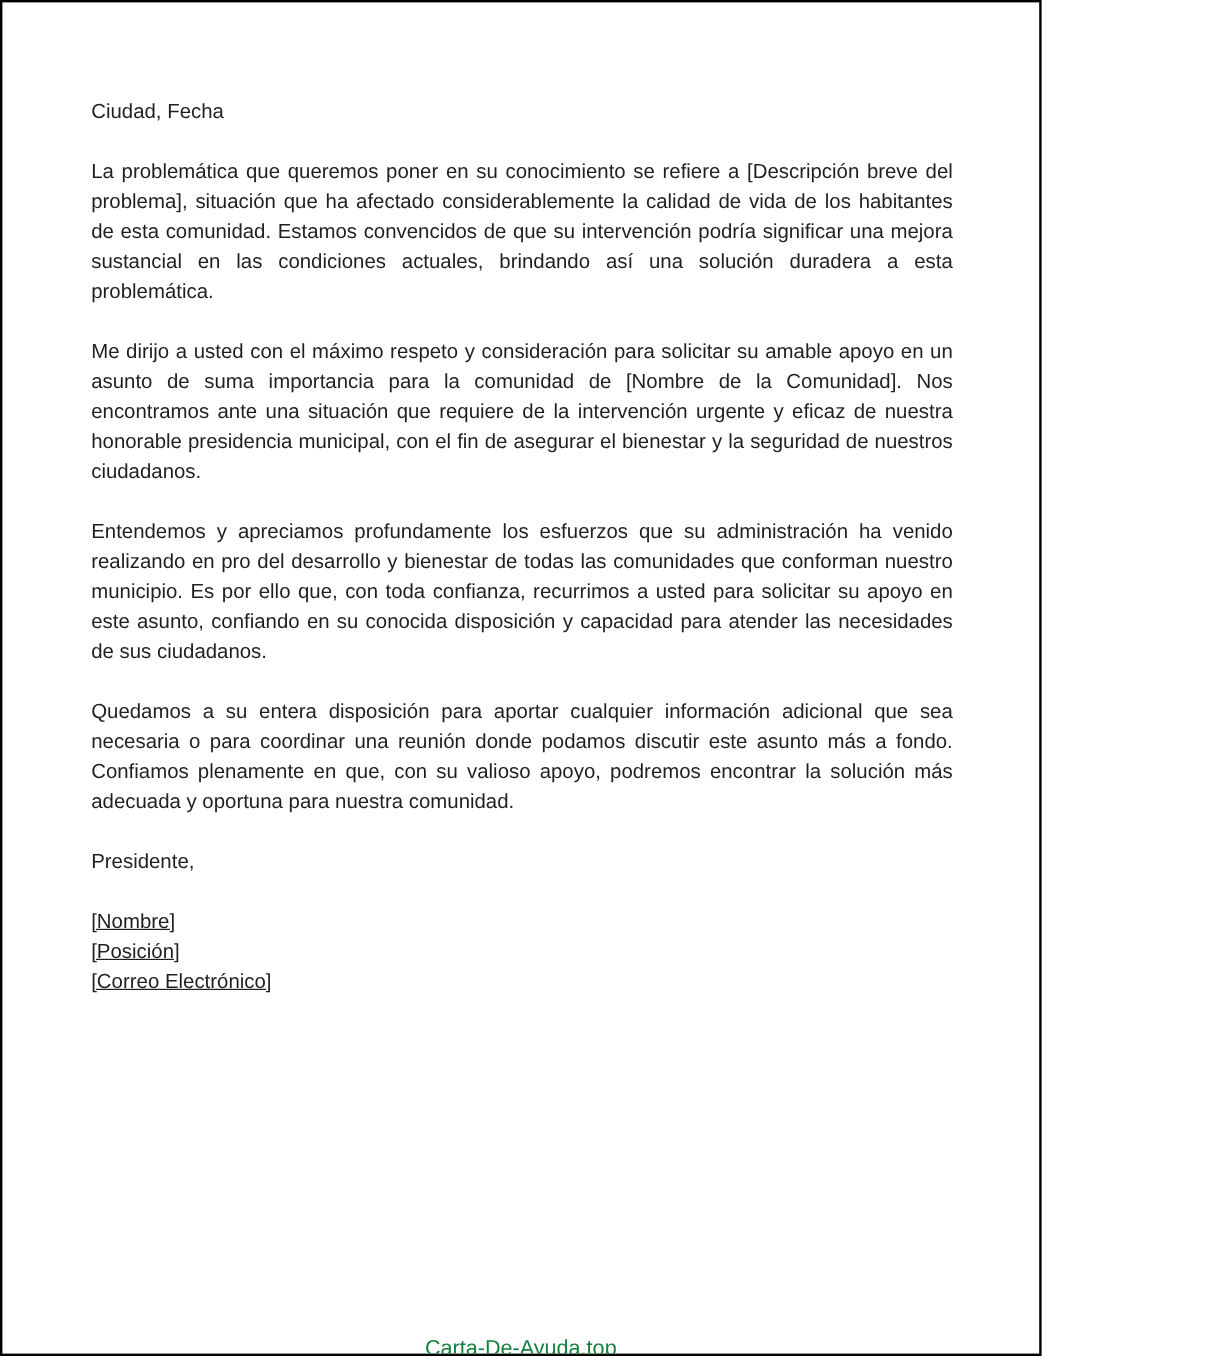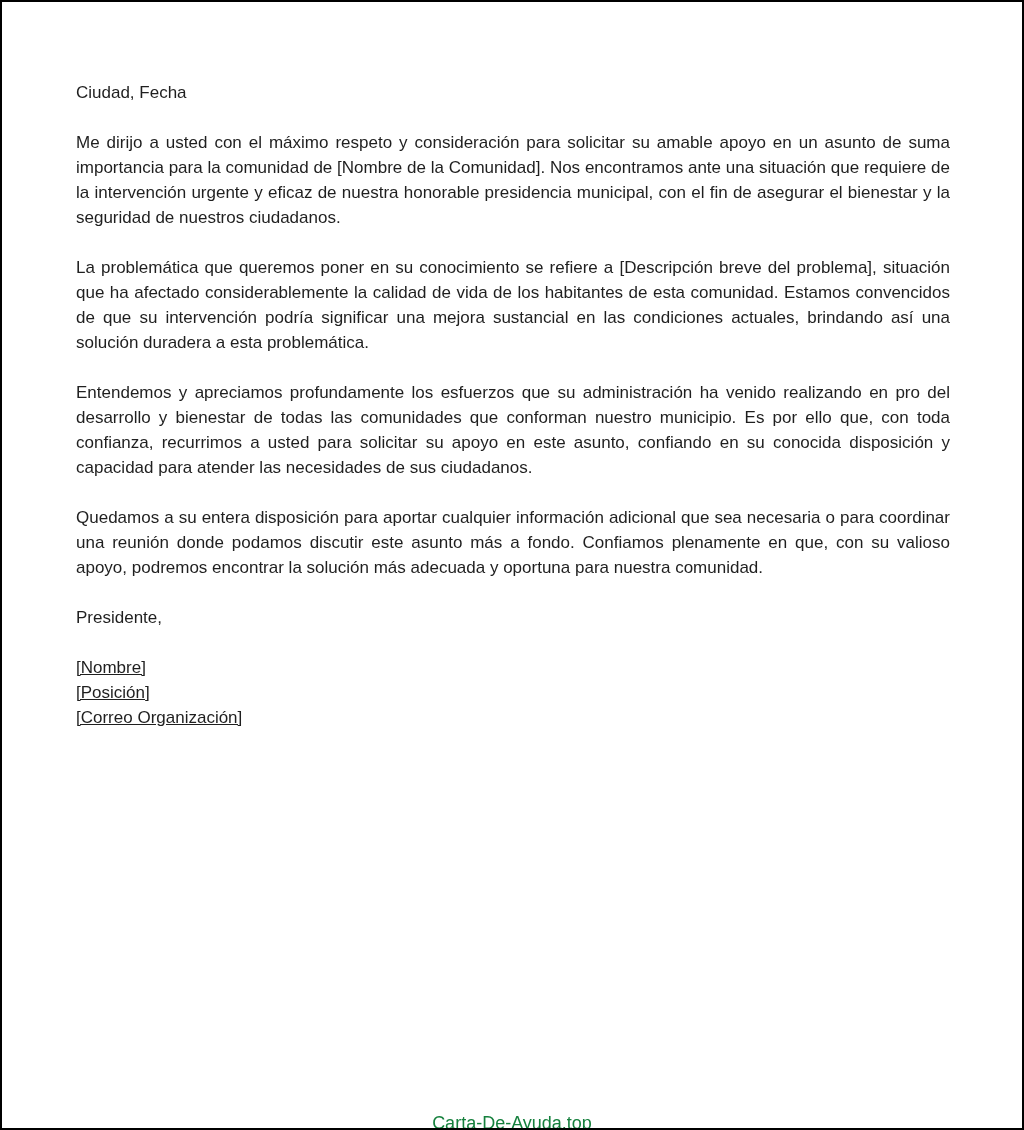--- a/index.html
+++ b/index.html
@@ -1,21 +1,21 @@
 <!DOCTYPE html>
 <html lang="es"><head>
 <meta charset="utf-8">
 <style>
   html, body {
     margin: 0;
     padding: 0;
     background: #ffffff;
   }
   .page {
-    width: 1024px;
+    width: 868px;
     height: 1130px;
     box-sizing: border-box;
     background: #ffffff;
     border: 2px solid #000000;
     position: relative;
     font-family: "Liberation Sans", "DejaVu Sans", sans-serif;
     color: #1f1f1f;
     overflow: hidden;
   }
   .content {
@@ -47,33 +47,33 @@
 </style>
 </head>
 <body>
 
 <div class="page">
   <div class="content">
 
     <p>Ciudad, Fecha</p>
 
 
+    <p class="para">La problemática que queremos poner en su conocimiento se refiere a [Descripción breve del problema], situación que ha afectado considerablemente la calidad de vida de los habitantes de esta comunidad. Estamos convencidos de que su intervención podría significar una mejora sustancial en las condiciones actuales, brindando así una solución duradera a esta problemática.</p>
+
     <p class="para">Me dirijo a usted con el máximo respeto y consideración para solicitar su amable apoyo en un asunto de suma importancia para la comunidad de [Nombre de la Comunidad]. Nos encontramos ante una situación que requiere de la intervención urgente y eficaz de nuestra honorable presidencia municipal, con el fin de asegurar el bienestar y la seguridad de nuestros ciudadanos.</p>
-
-    <p class="para">La problemática que queremos poner en su conocimiento se refiere a [Descripción breve del problema], situación que ha afectado considerablemente la calidad de vida de los habitantes de esta comunidad. Estamos convencidos de que su intervención podría significar una mejora sustancial en las condiciones actuales, brindando así una solución duradera a esta problemática.</p>
 
     <p class="para">Entendemos y apreciamos profundamente los esfuerzos que su administración ha venido realizando en pro del desarrollo y bienestar de todas las comunidades que conforman nuestro municipio. Es por ello que, con toda confianza, recurrimos a usted para solicitar su apoyo en este asunto, confiando en su conocida disposición y capacidad para atender las necesidades de sus ciudadanos.</p>
 
     <p class="para">Quedamos a su entera disposición para aportar cualquier información adicional que sea necesaria o para coordinar una reunión donde podamos discutir este asunto más a fondo. Confiamos plenamente en que, con su valioso apoyo, podremos encontrar la solución más adecuada y oportuna para nuestra comunidad.</p>
 
 
     <p>Presidente,</p>
 
     <div class="signature-block">
       <div>[Nombre]</div>
       <div>[Posición]</div>
-      <div>[Correo Organización]</div>
+      <div>[Correo Electrónico]</div>
     </div>
 
   </div>
 
   <div class="footer">Carta-De-Ayuda.top</div>
 </div>
 
 </body></html>

